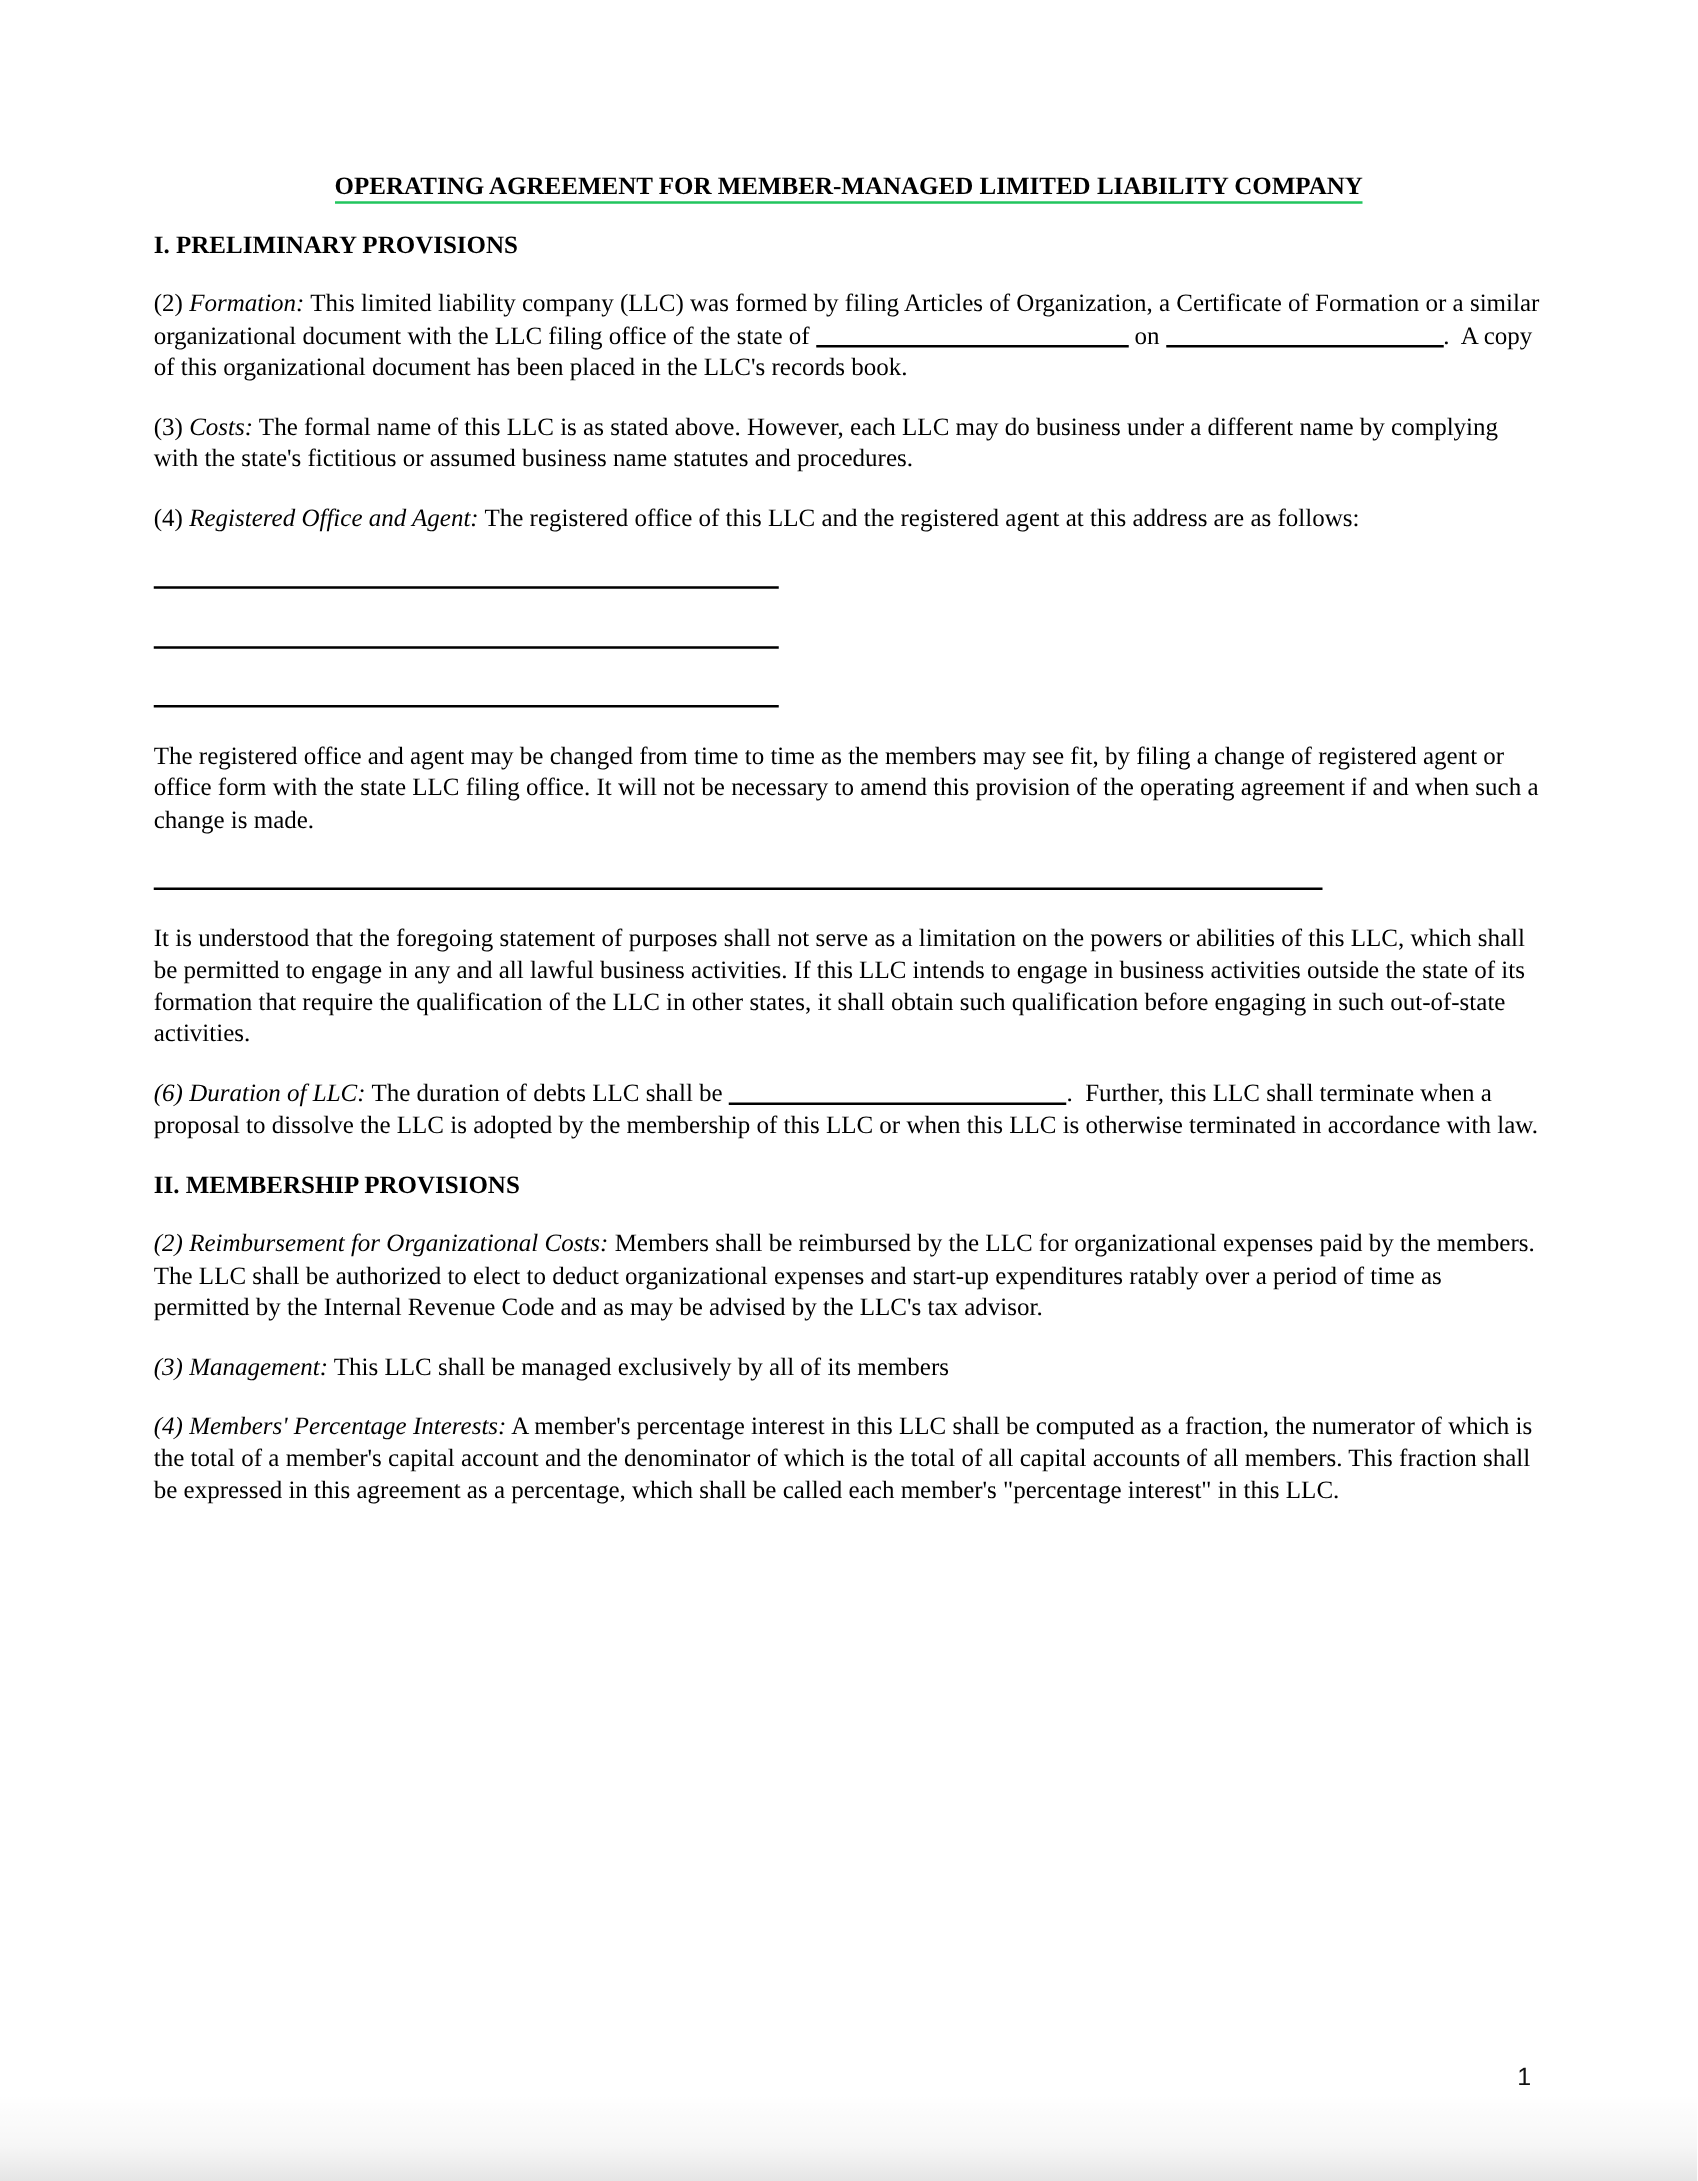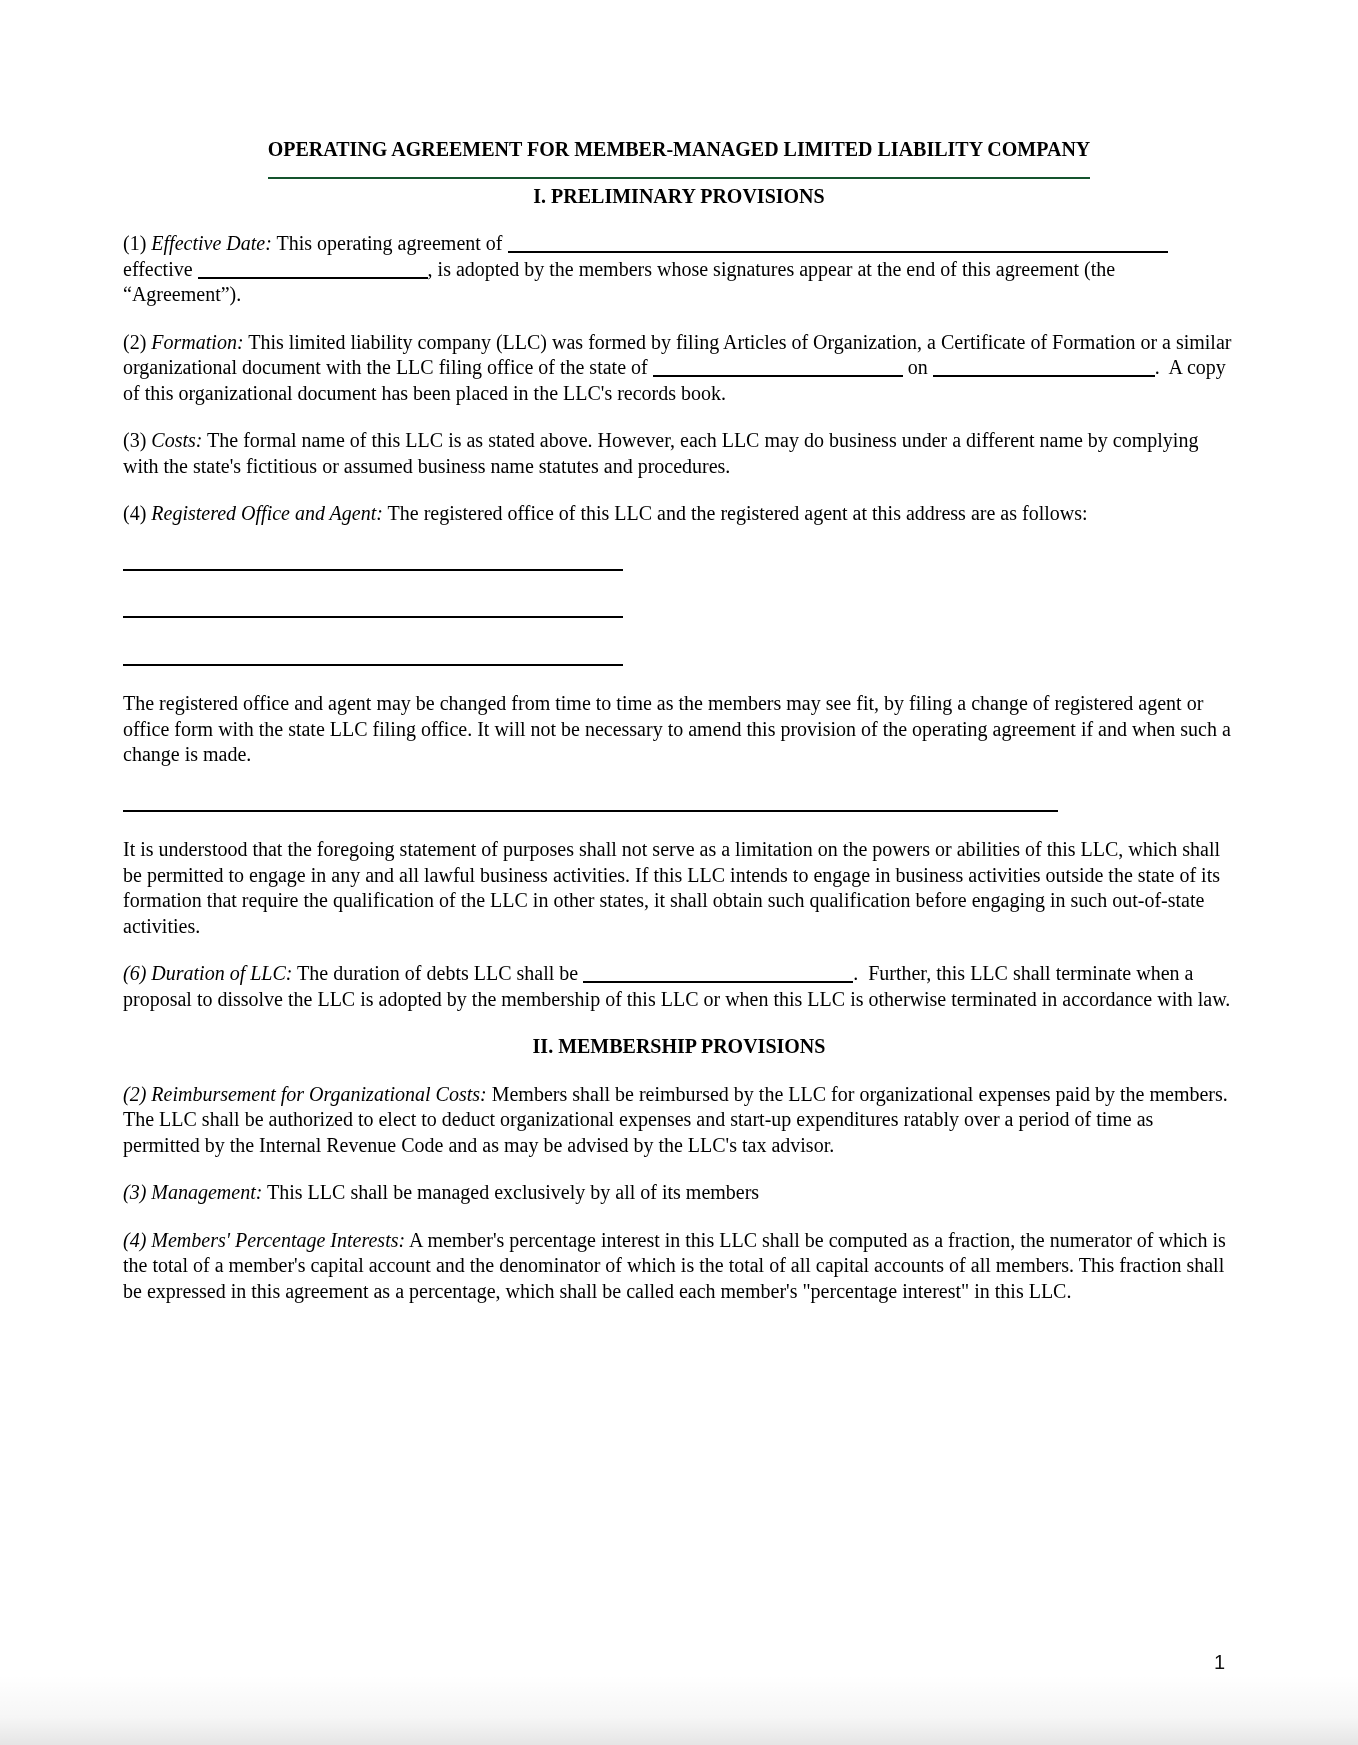--- a/index.html
+++ b/index.html
@@ -21,27 +21,26 @@
     top:137px;
     width:1112px;
   }
   h1 {
     font-size:20px;
     font-weight:bold;
     text-align:center;
     margin:0 0 21px 0;
     line-height:25.5px;
   }
-  h1 .underlined { border-bottom:2px solid #14532d; padding-bottom:17px; }
+  h1 .underlined { border-bottom:2px solid #22c55e; padding-bottom:1px; }
   h2 {
     font-size:20px;
     font-weight:bold;
     margin:0 0 22px 0;
     line-height:25.5px;
-    text-align:center;
   }
   p { margin:0 0 22px 0; }
   em { font-style:italic; }
   .blank {
     display:inline-block;
     height:0;
     border-bottom:2px solid #000;
     transform:translateY(3px);
   }
   .page-number {
@@ -64,21 +63,20 @@
 </head>
 <body>
 
 <div class="page">
   <div class="content">
 
     <h1><span class="underlined">OPERATING AGREEMENT FOR MEMBER-MANAGED LIMITED LIABILITY COMPANY</span></h1>
 
     <h2>I. PRELIMINARY PROVISIONS</h2>
 
-    <p><span>(1) </span><em>Effective Date:</em><span> This operating agreement of </span><span class="blank" style="width:660px"></span><span> effective </span><span class="blank" style="width:230px"></span><span>, is adopted by the members whose signatures appear at the end of this agreement (the “Agreement”).</span></p>
 
     <p><span>(2) </span><em>Formation:</em><span> This limited liability company (LLC) was formed by filing Articles of Organization, a Certificate of Formation or a similar organizational document with the LLC filing office of the state of </span><span class="blank" style="width:250px"></span><span> on </span><span class="blank" style="width:222px"></span><span>.&nbsp; A copy of this organizational document has been placed in the LLC's records book.</span></p>
 
     <p><span>(3) </span><em>Costs:</em><span> The formal name of this LLC is as stated above. However, each LLC may do business under a different name by complying with the state's fictitious or assumed business name statutes and procedures.</span></p>
 
     <p><span>(4) </span><em>Registered Office and Agent:</em><span> The registered office of this LLC and the registered agent at this address are as follows:</span></p>
 
     <p><span class="blank" style="width:500px"></span></p>
     <p><span class="blank" style="width:500px"></span></p>
     <p><span class="blank" style="width:500px"></span></p>

